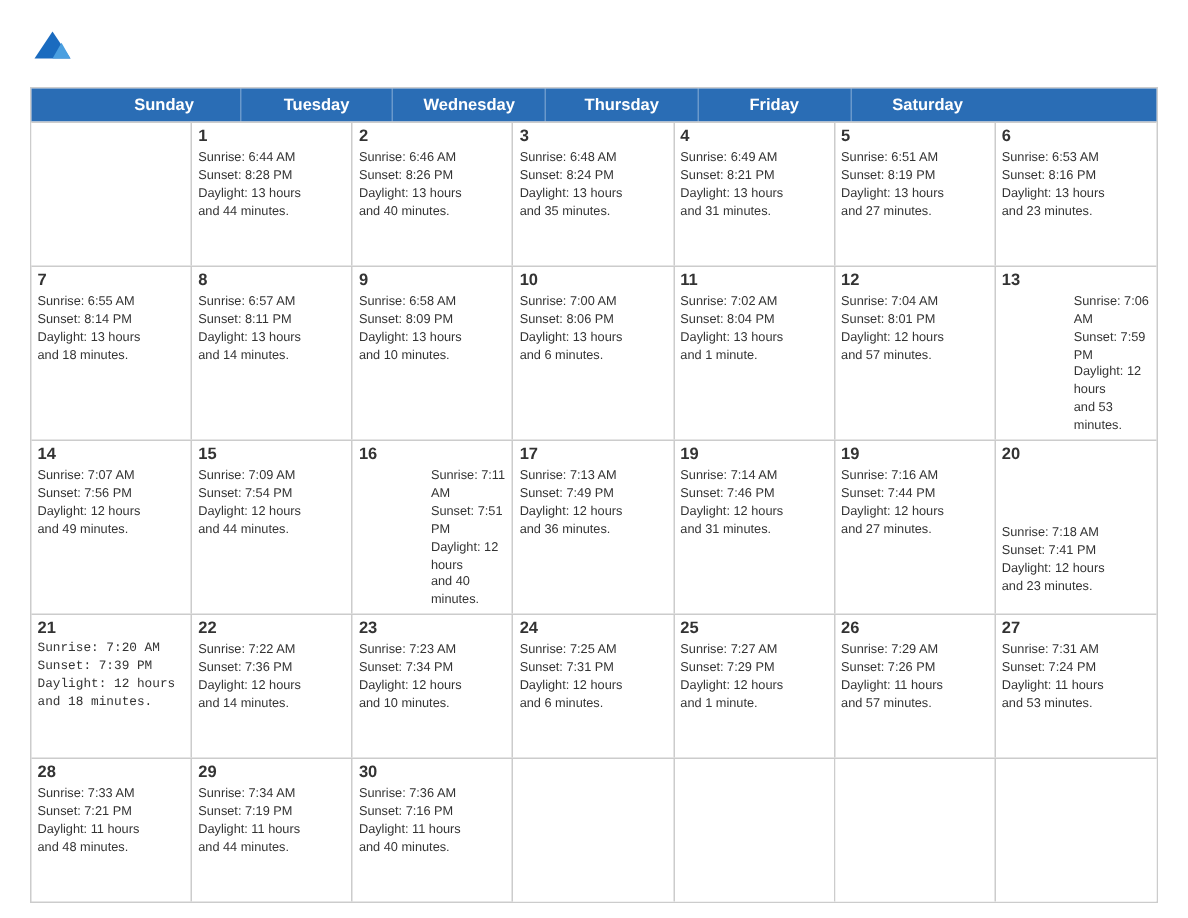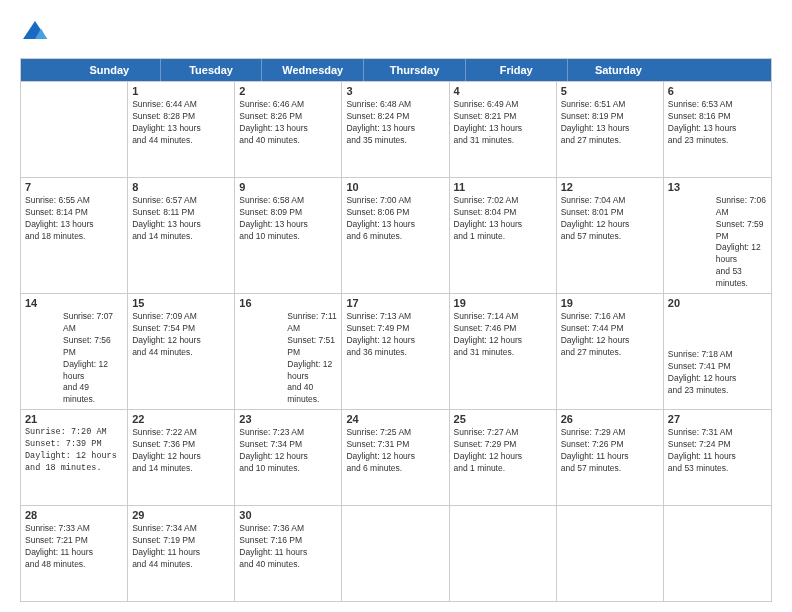--- a/index.html
+++ b/index.html
@@ -229,21 +229,21 @@
             <div class="day-num">13</div>
             <div class="cell-info" style="white-space: pre-line; margin-left: 48px;">Sunrise: 7:06 AM
 Sunset: 7:59 PM
 Daylight: 12 hours
 and 53 minutes.</div>
           </div>
         </div>
         <div class="cal-row">
           <div class="cal-cell">
             <div class="day-num">14</div>
-            <div class="cell-info" style="white-space: pre-line; margin-left: 38px;">Sunrise: 7:07 AM
+            <div class="cell-info" style="white-space: pre-line;">Sunrise: 7:07 AM
 Sunset: 7:56 PM
 Daylight: 12 hours
 and 49 minutes.</div>
           </div>
           <div class="cal-cell">
             <div class="day-num">15</div>
             <div class="cell-info" style="white-space: pre-line;">Sunrise: 7:09 AM
 Sunset: 7:54 PM
 Daylight: 12 hours
 and 44 minutes.</div>

